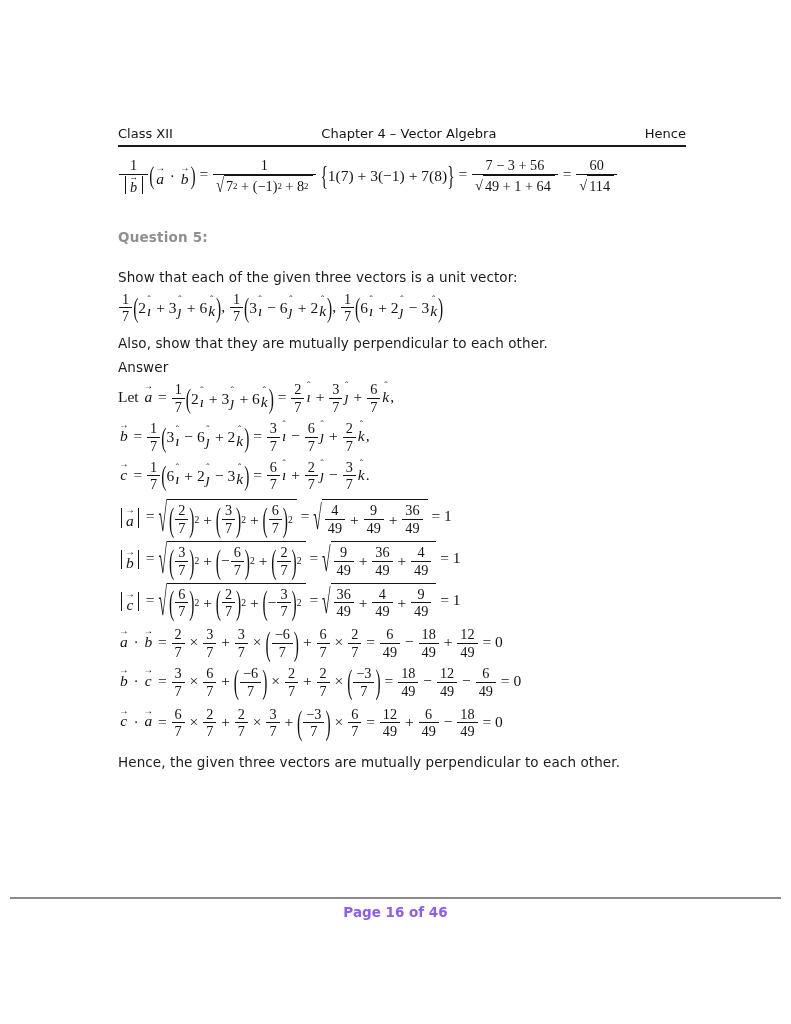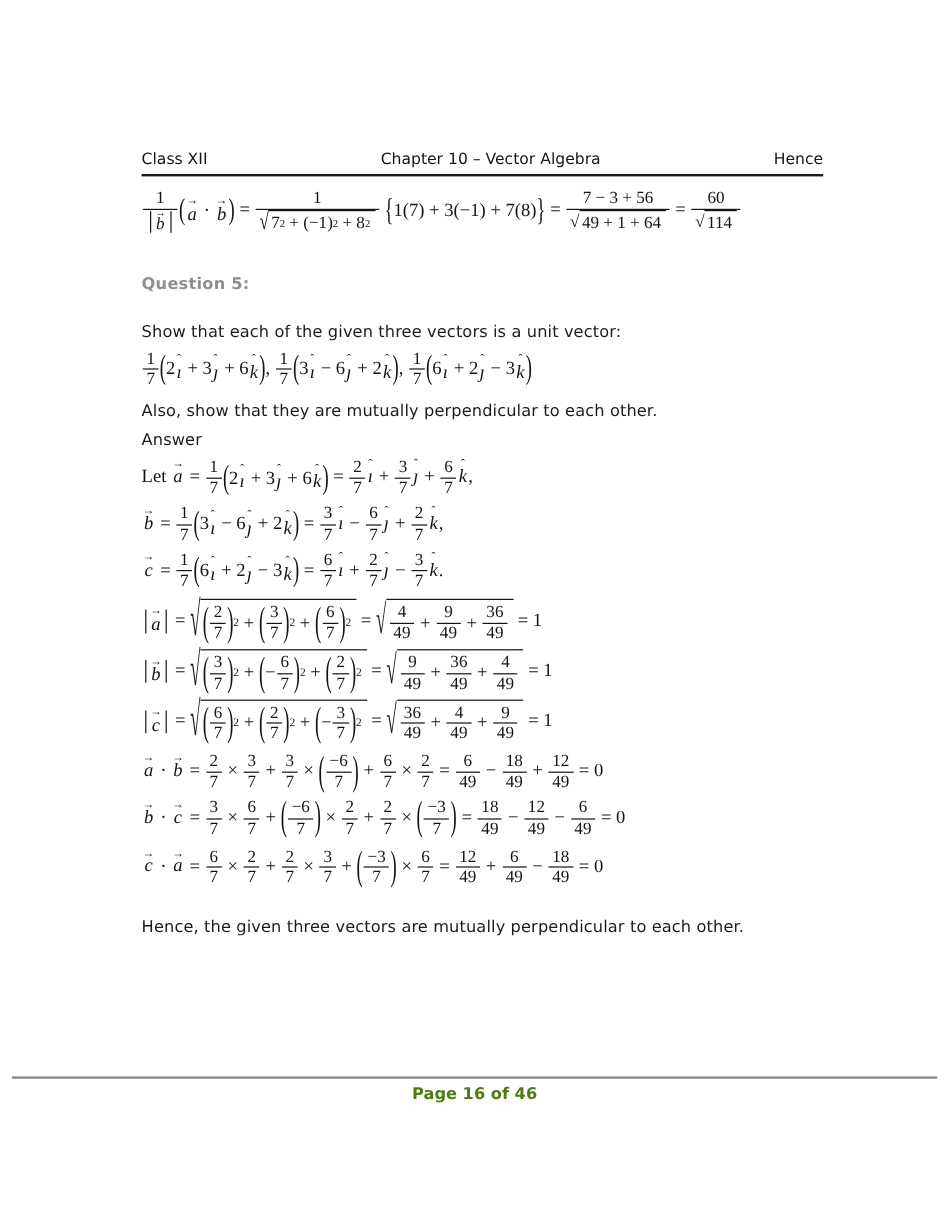--- a/index.html
+++ b/index.html
@@ -25,31 +25,31 @@
   .mabs>.vb{align-self:stretch;width:1.2px;background:currentColor;margin:1px 2.5px;}
   .inner{display:inline-flex;align-items:center;}
   .mpar,.mbrc{display:inline-flex;align-items:center;vertical-align:middle;}
   .pg{line-height:1;transform-origin:center;}
   .macc{display:inline-block;text-align:center;line-height:1;margin:0 1px;}
   .macc>.mmark{display:block;font-size:.62em;height:.62em;line-height:.62em;}
   .macc>.mbase{display:block;font-style:italic;}
 
   .footer-rule{position:absolute;left:10px;right:10px;top:897px;border-top:2px solid var(--footer_rule,#8a8a8a);}
   .footer-text{position:absolute;top:904px;left:0;width:100%;text-align:center;
-               font-size:13.5px;font-weight:bold;color:#4d7c0f;}
+               font-size:13.5px;font-weight:bold;color:#8b5cf6;}
 </style>
 </head>
 <body>
 
 <div class="page">
   <div class="content">
 
     <div class="hdr">
       <span>Class XII</span>
-      <span>Chapter 10 – Vector Algebra</span>
+      <span>Chapter 4 – Vector Algebra</span>
       <span>Hence</span>
     </div>
 
     <div class="meq" style="margin-top:10px"><span class="mfrac"><span class="mnum"><span class="mtext">1</span></span><span class="mden"><span class="mabs"><span class="vb"></span><span class="inner"><span class="macc"><span class="mmark">→</span><span class="mbase">b</span></span></span><span class="vb"></span></span></span></span><span class="mpar">
           <span class="pg" style="transform: scaleY(1.6);">(</span>
           <span class="inner">
             <span class="macc">
               <span class="mmark">→</span>
               <span class="mbase">a</span>
             </span>
@@ -461,18 +461,18 @@
           <span class="pg" style="transform: scaleY(2.2);">(</span>
           <span class="inner">
             <span class="mfrac">
               <span class="mnum"><span class="mtext">−3</span></span>
               <span class="mden"><span class="mtext">7</span></span>
             </span>
           </span>
           <span class="pg" style="transform: scaleY(2.2);">)</span>
         </span><span class="mtext"> × </span><span class="mfrac"><span class="mnum"><span class="mtext">6</span></span><span class="mden"><span class="mtext">7</span></span></span><span class="mtext"> = </span><span class="mfrac"><span class="mnum"><span class="mtext">12</span></span><span class="mden"><span class="mtext">49</span></span></span><span class="mtext"> + </span><span class="mfrac"><span class="mnum"><span class="mtext">6</span></span><span class="mden"><span class="mtext">49</span></span></span><span class="mtext"> − </span><span class="mfrac"><span class="mnum"><span class="mtext">18</span></span><span class="mden"><span class="mtext">49</span></span></span><span class="mtext"> = 0</span></div>
 
-    <div class="para" style="margin-top:25px">Hence, the given three vectors are mutually perpendicular to each other.</div>
+    <div class="para" style="margin-top:14px">Hence, the given three vectors are mutually perpendicular to each other.</div>
   </div>
 
   <div class="footer-rule"></div>
   <div class="footer-text">Page 16 of 46</div>
 </div>
 
 </body></html>

